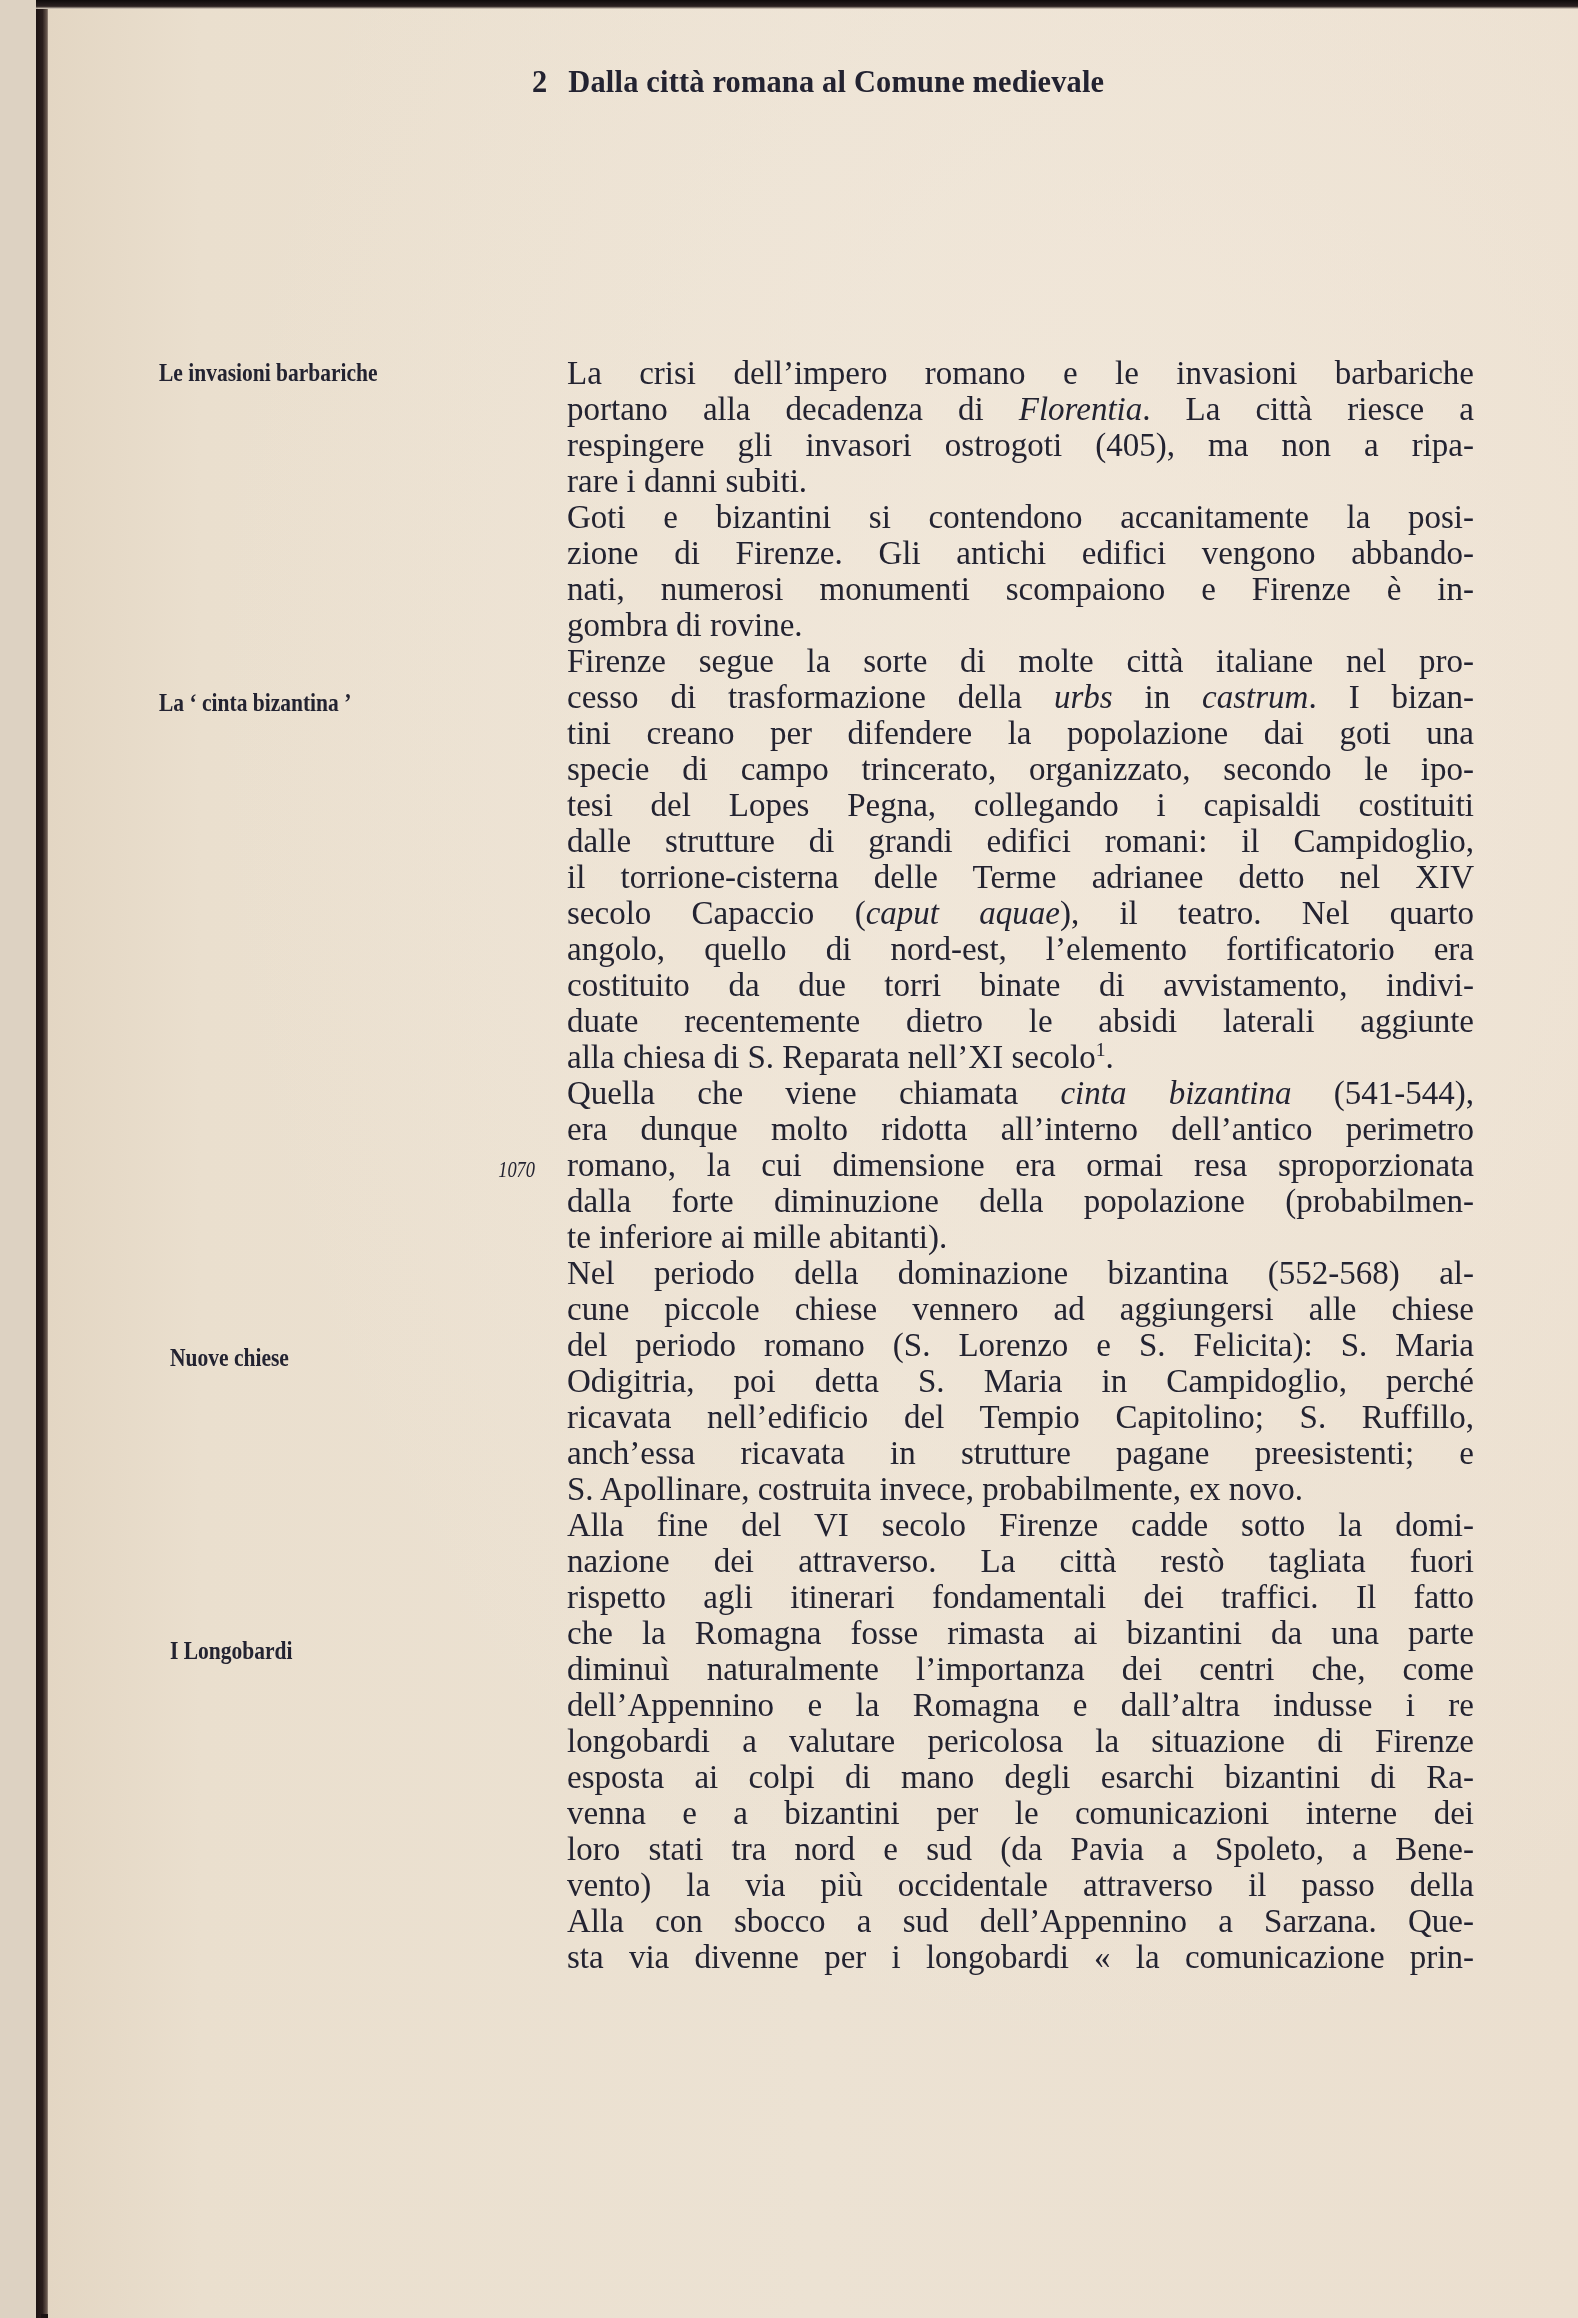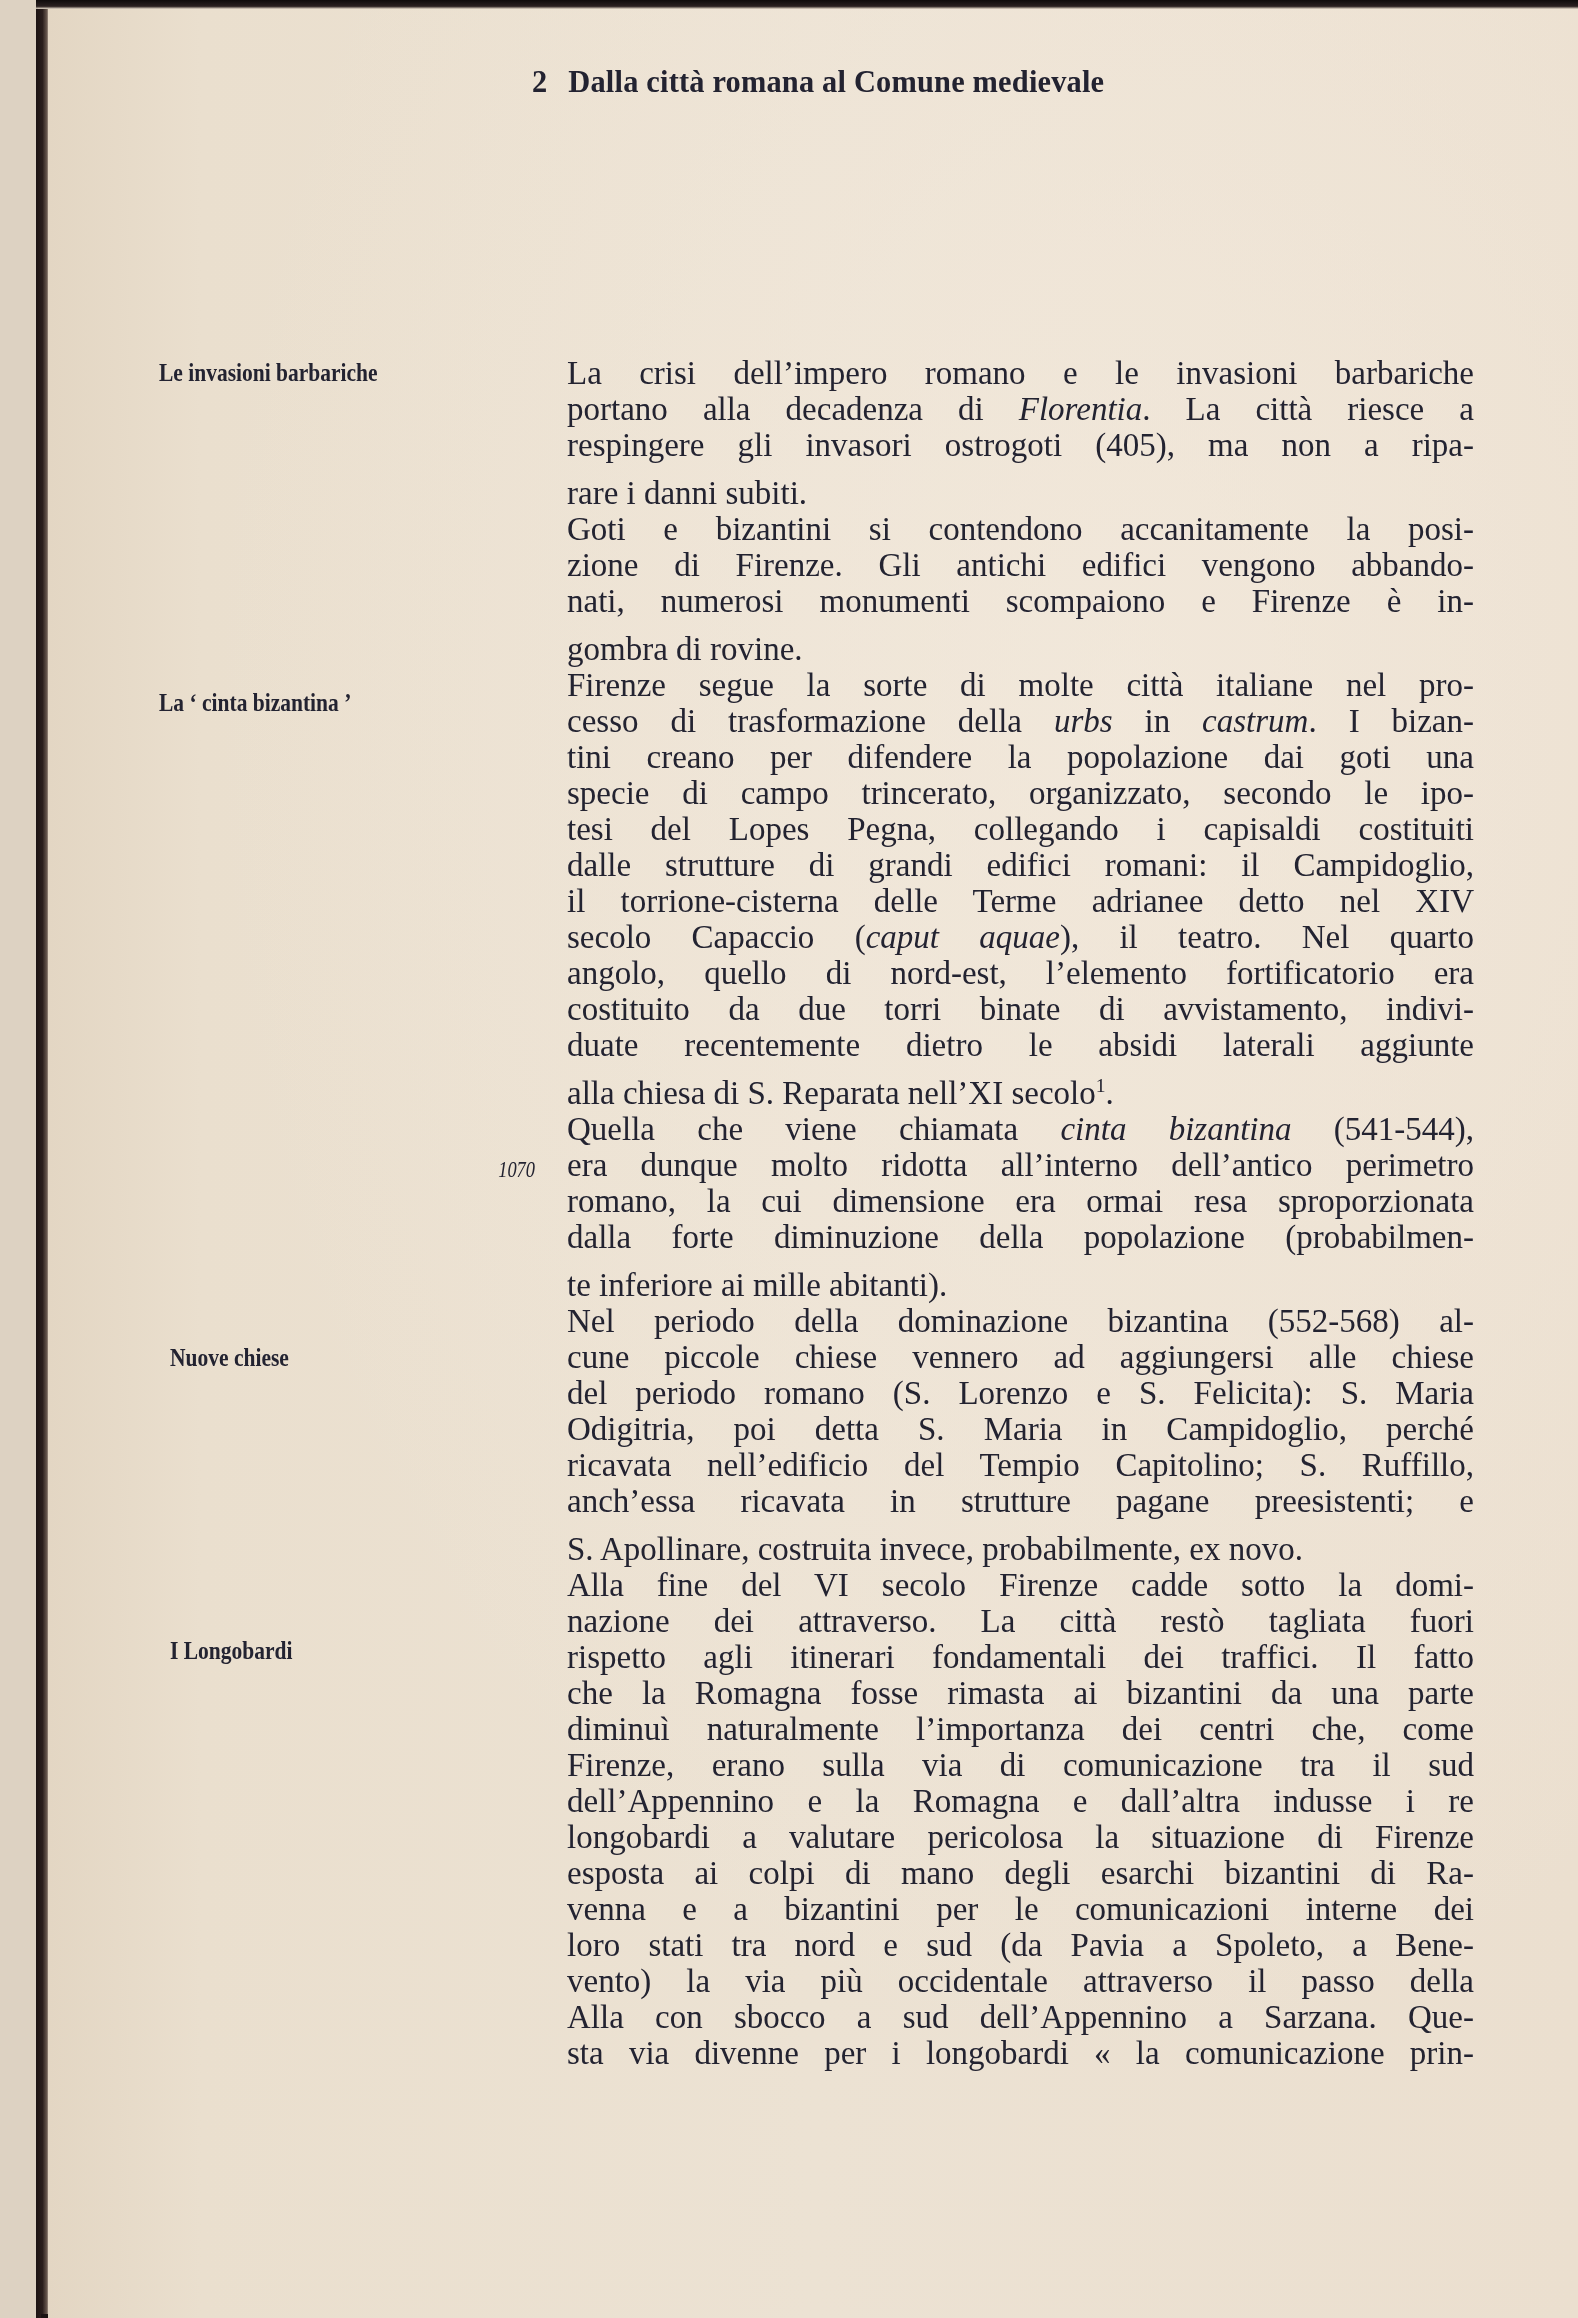--- a/index.html
+++ b/index.html
@@ -68,21 +68,20 @@
     .line {
       height: 36px;
       font-size: 33px;
       line-height: 36px;
       white-space: nowrap;
       text-align: justify;
       text-align-last: justify;
     }
     .line.last {
       text-align-last: left;
-      margin-top: 12px;
     }
     .line i { font-style: italic; }
     .line sup { font-size: 19.6px; vertical-align: 12.5px; line-height: 0; }
     .margin-note {
       position: absolute;
       font-size: 25px;
       font-weight: bold;
       white-space: nowrap;
       transform: scaleX(0.86);
       transform-origin: left center;
@@ -160,21 +159,20 @@
       <div class="line">ricavata nell’edificio del Tempio Capitolino; S. Ruffillo,</div>
       <div class="line">anch’essa ricavata in strutture pagane preesistenti; e</div>
       <div class="line last">S. Apollinare, costruita invece, probabilmente, ex novo.</div>
     </div>
     <div class="paragraph">
       <div class="line">Alla fine del VI secolo Firenze cadde sotto la domi-</div>
       <div class="line">nazione dei attraverso. La città restò tagliata fuori</div>
       <div class="line">rispetto agli itinerari fondamentali dei traffici. Il fatto</div>
       <div class="line">che la Romagna fosse rimasta ai bizantini da una parte</div>
       <div class="line">diminuì naturalmente l’importanza dei centri che, come</div>
-      <div class="line">Firenze, erano sulla via di comunicazione tra il sud</div>
       <div class="line">dell’Appennino e la Romagna e dall’altra indusse i re</div>
       <div class="line">longobardi a valutare pericolosa la situazione di Firenze</div>
       <div class="line">esposta ai colpi di mano degli esarchi bizantini di Ra-</div>
       <div class="line">venna e a bizantini per le comunicazioni interne dei</div>
       <div class="line">loro stati tra nord e sud (da Pavia a Spoleto, a Bene-</div>
       <div class="line">vento) la via più occidentale attraverso il passo della</div>
       <div class="line">Alla con sbocco a sud dell’Appennino a Sarzana. Que-</div>
       <div class="line">sta via divenne per i longobardi « la comunicazione prin-</div>
     </div>
   </div>

